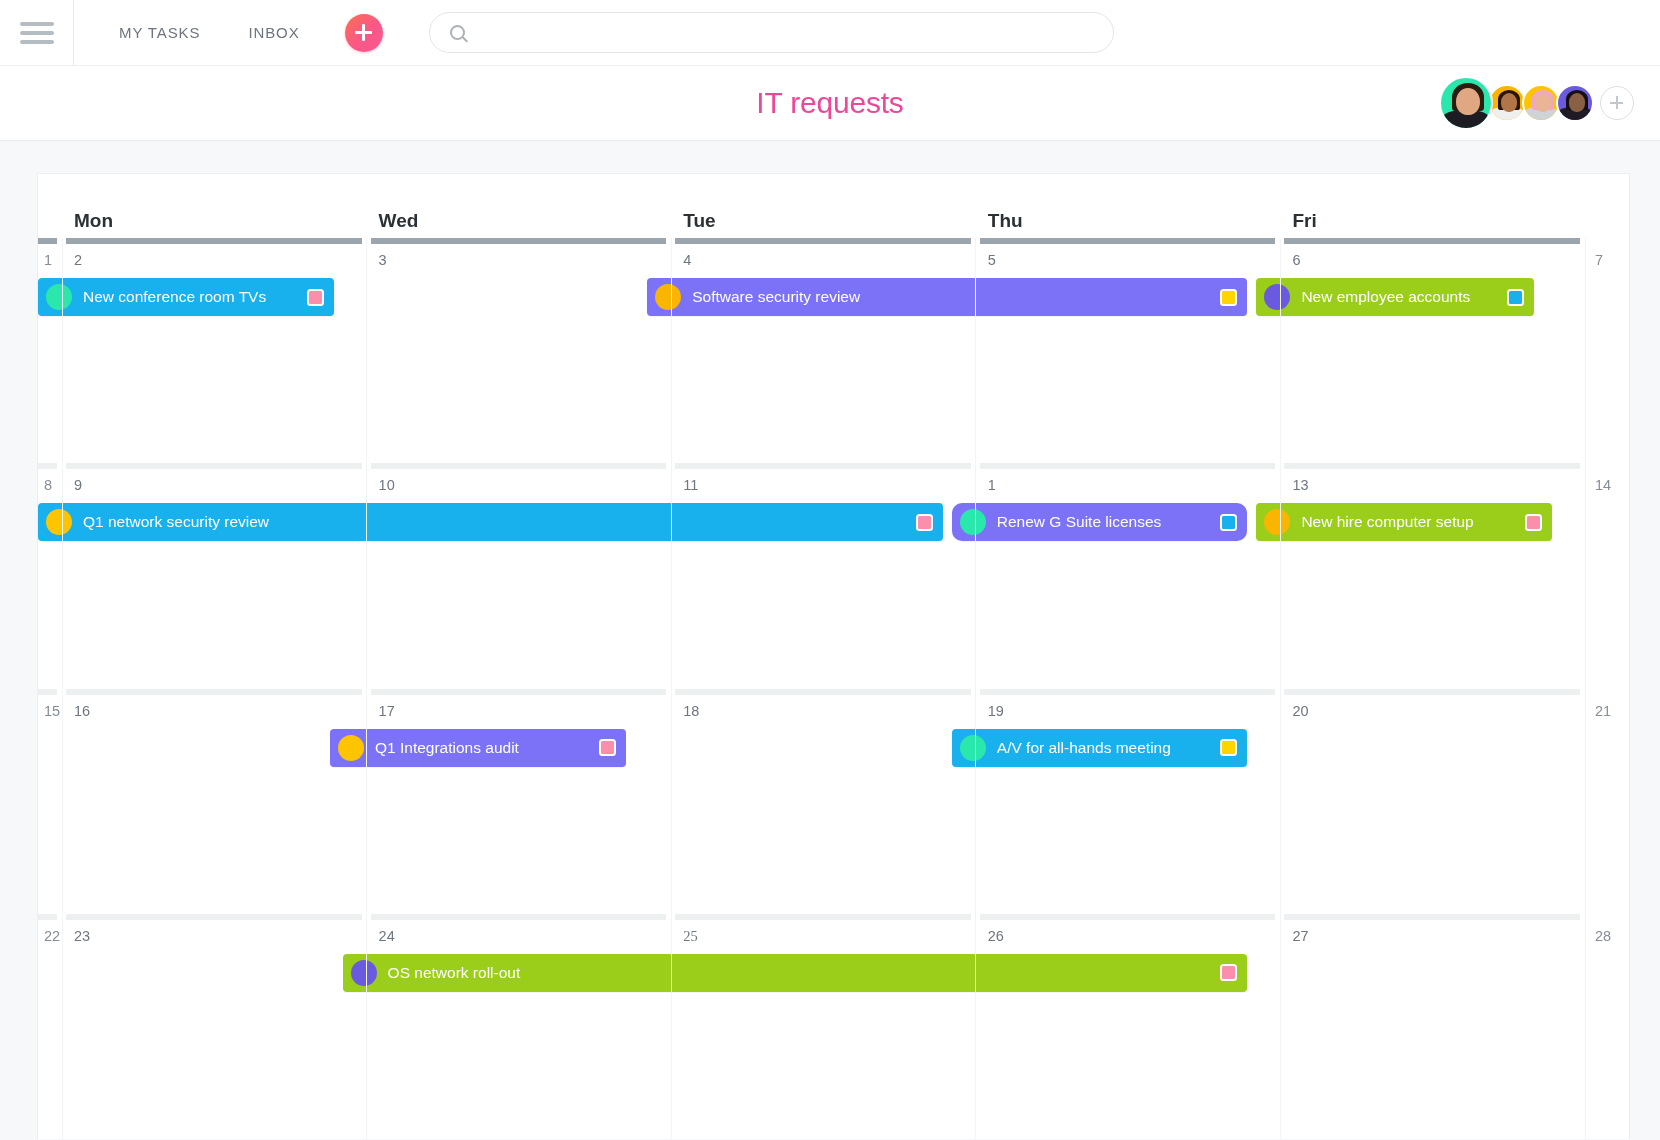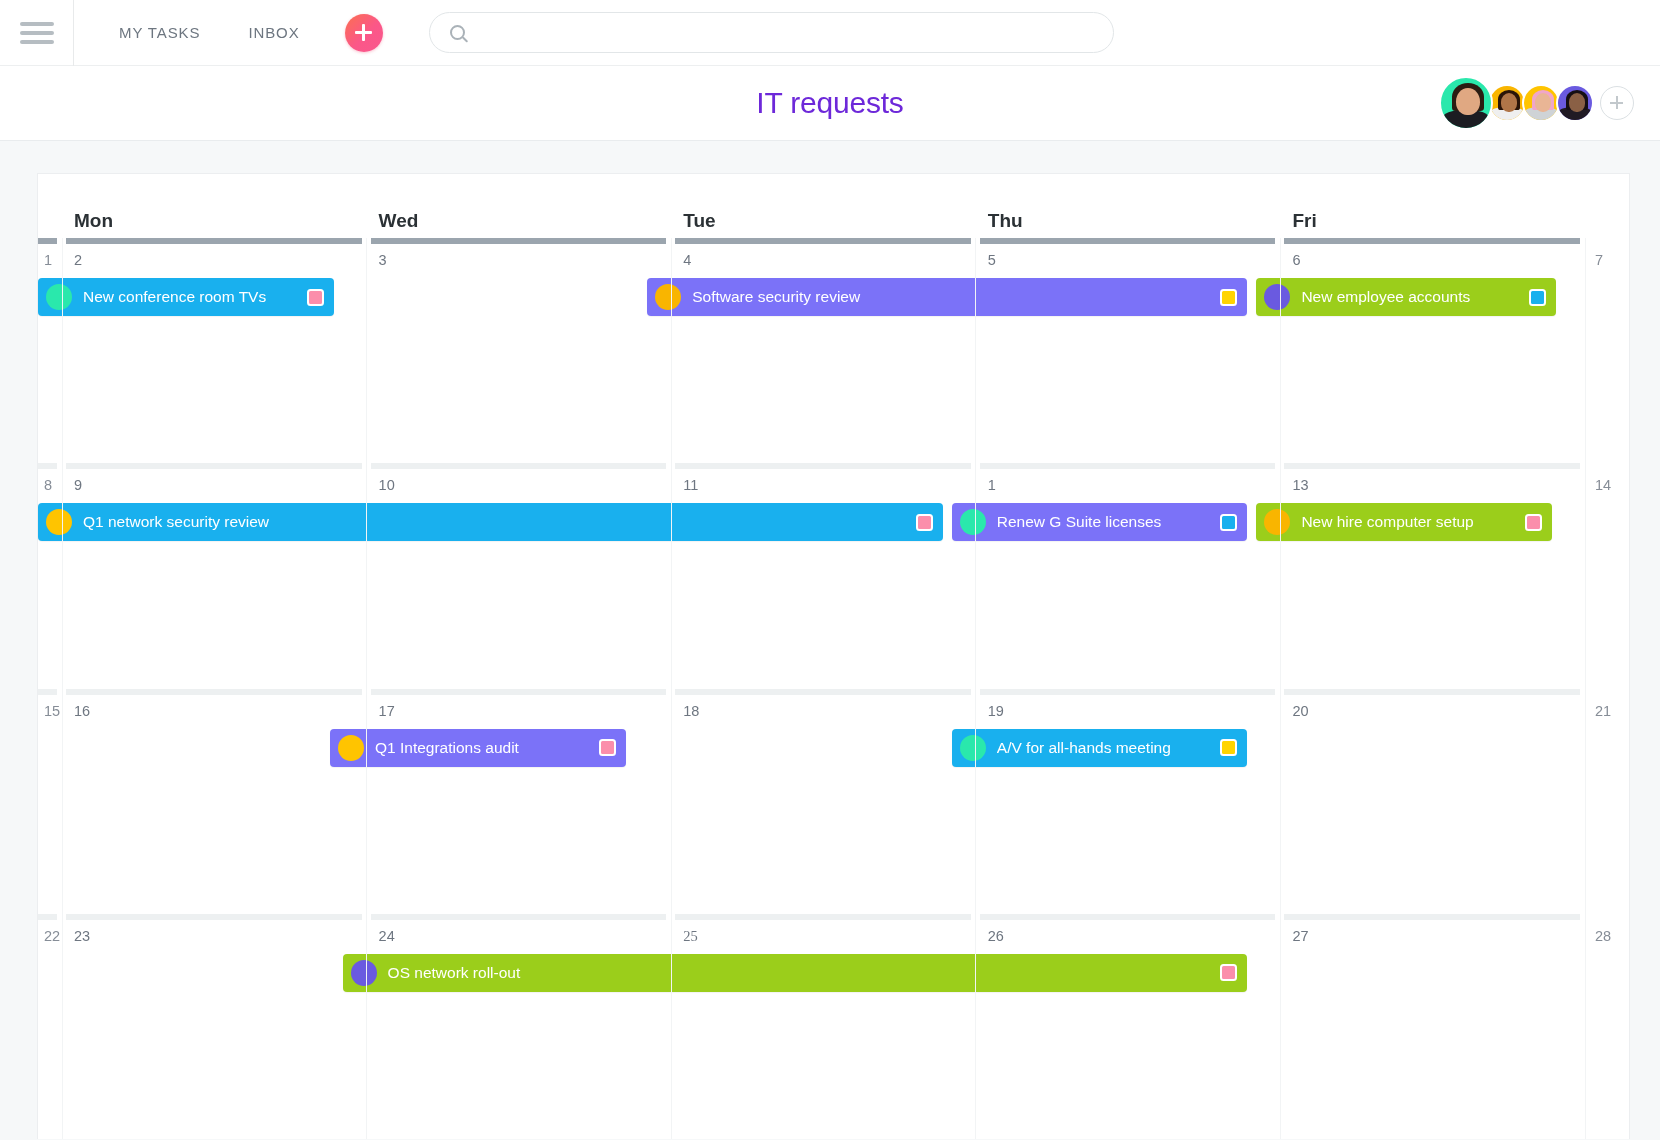--- a/index.html
+++ b/index.html
@@ -75,21 +75,21 @@
     font-family: "Liberation Sans", sans-serif; background: transparent;
   }
 
   
   #projhead {
     height: 75px; background: #fff;
     display: flex; align-items: center; justify-content: center;
     position: relative; border-bottom: 1px solid #e9ecee;
   }
   #page-title {
-    font-size: 30px; color: #6d28d9; font-weight: 400;
+    font-size: 30px; color: #ec4899; font-weight: 400;
     letter-spacing: -0.2px;
   }
   #members {
     position: absolute; right: 26px; top: 50%;
     transform: translateY(-50%);
     display: flex; align-items: center;
   }
   .avatar {
     border-radius: 50%; position: relative; overflow: hidden;
     flex: none; border: 2px solid #fff;
@@ -268,21 +268,21 @@
             <div class="card" style="background: rgb(25, 176, 238); left: 0px; width: 295.6px; top: 4px;">
               <div class="cav" style="background: rgb(42, 232, 172);"><span class="body" style="background: rgb(32, 32, 42); width: 22.36px; height: 8.84px;"></span><span class="hair" style="background: rgb(36, 22, 9); width: 15.6px; height: 13.52px; left: 5.2px; top: 2.6px;"></span><span class="face" style="background: rgb(227, 171, 133); width: 11.44px; height: 13px; left: 7.28px; top: 4.68px;"></span></div>
               <div class="ctext">New conference room TVs</div>
               <div class="cbadge" style="background: rgb(251, 142, 171);"></div>
             </div>
             <div class="card" style="background: rgb(123, 114, 248); left: 609.2px; width: 600.2px; top: 4px;">
               <div class="cav" style="background: rgb(249, 181, 0);"><span class="body" style="background: rgb(242, 242, 242); width: 22.36px; height: 8.84px;"></span><span class="hair" style="background: rgb(36, 18, 10); width: 15.6px; height: 13.52px; left: 5.2px; top: 2.6px;"></span><span class="face" style="background: rgb(179, 122, 76); width: 11.44px; height: 13px; left: 7.28px; top: 4.68px;"></span></div>
               <div class="ctext">Software security review</div>
               <div class="cbadge" style="background: rgb(255, 212, 0);"></div>
             </div>
-            <div class="card" style="background: rgb(155, 206, 27); left: 1218.4px; width: 300px; top: 4px;">
+            <div class="card" style="background: rgb(155, 206, 27); left: 1218.4px; width: 278px; top: 4px;">
               <div class="cav" style="background: rgb(106, 90, 224);"><span class="body" style="background: rgb(31, 26, 35); width: 22.36px; height: 8.84px;"></span><span class="hair" style="background: rgb(21, 15, 20); width: 15.6px; height: 13.52px; left: 5.2px; top: 2.6px;"></span><span class="face" style="background: rgb(141, 100, 72); width: 11.44px; height: 13px; left: 7.28px; top: 4.68px;"></span></div>
               <div class="ctext">New employee accounts</div>
               <div class="cbadge" style="background: rgb(25, 176, 238);"></div>
             </div>
           </div>
           <div class="vline" style="left: 23.5px;"></div>
           <div class="vline" style="left: 328.1px;"></div>
           <div class="vline" style="left: 632.7px;"></div>
           <div class="vline" style="left: 937.3px;"></div>
           <div class="vline" style="left: 1241.9px;"></div>
@@ -305,21 +305,21 @@
             <div class="dnum" style="width: 295.6px; margin-right: 9px;">1</div>
             <div class="dnum" style="width: 295.6px; margin-right: 9px;">13</div>
             <div class="dnum off" style="width: 40px; padding-left: 6px;">14</div>
           </div>
           <div class="tasks">
             <div class="card" style="background: rgb(25, 176, 238); left: 0px; width: 904.8px; top: 4px;">
               <div class="cav" style="background: rgb(255, 196, 0);"><span class="body" style="background: rgb(210, 214, 217); width: 22.36px; height: 8.84px;"></span><span class="hair" style="background: rgb(241, 169, 201); width: 15.6px; height: 13.52px; left: 5.2px; top: 2.6px;"></span><span class="face" style="background: rgb(234, 183, 154); width: 11.44px; height: 13px; left: 7.28px; top: 4.68px;"></span></div>
               <div class="ctext">Q1 network security review</div>
               <div class="cbadge" style="background: rgb(251, 142, 171);"></div>
             </div>
-            <div class="card" style="background: rgb(123, 114, 248); left: 913.8px; width: 295.6px; top: 4px;">
+            <div class="card" style="background: rgb(123, 114, 248); left: 913.8px; width: 295.6px; top: 4px; border-radius: 10px;">
               <div class="cav" style="background: rgb(42, 232, 172);"><span class="body" style="background: rgb(36, 36, 46); width: 22.36px; height: 8.84px;"></span><span class="hair" style="background: rgb(44, 26, 16); width: 15.6px; height: 13.52px; left: 5.2px; top: 2.6px;"></span><span class="face" style="background: rgb(217, 160, 124); width: 11.44px; height: 13px; left: 7.28px; top: 4.68px;"></span></div>
               <div class="ctext">Renew G Suite licenses</div>
               <div class="cbadge" style="background: rgb(25, 176, 238);"></div>
             </div>
             <div class="card" style="background: rgb(155, 206, 27); left: 1218.4px; width: 295.6px; top: 4px;">
               <div class="cav" style="background: rgb(249, 181, 0);"><span class="body" style="background: rgb(239, 239, 239); width: 22.36px; height: 8.84px;"></span><span class="hair" style="background: rgb(42, 21, 9); width: 15.6px; height: 13.52px; left: 5.2px; top: 2.6px;"></span><span class="face" style="background: rgb(178, 122, 78); width: 11.44px; height: 13px; left: 7.28px; top: 4.68px;"></span></div>
               <div class="ctext">New hire computer setup</div>
               <div class="cbadge" style="background: rgb(251, 142, 171);"></div>
             </div>
           </div>

